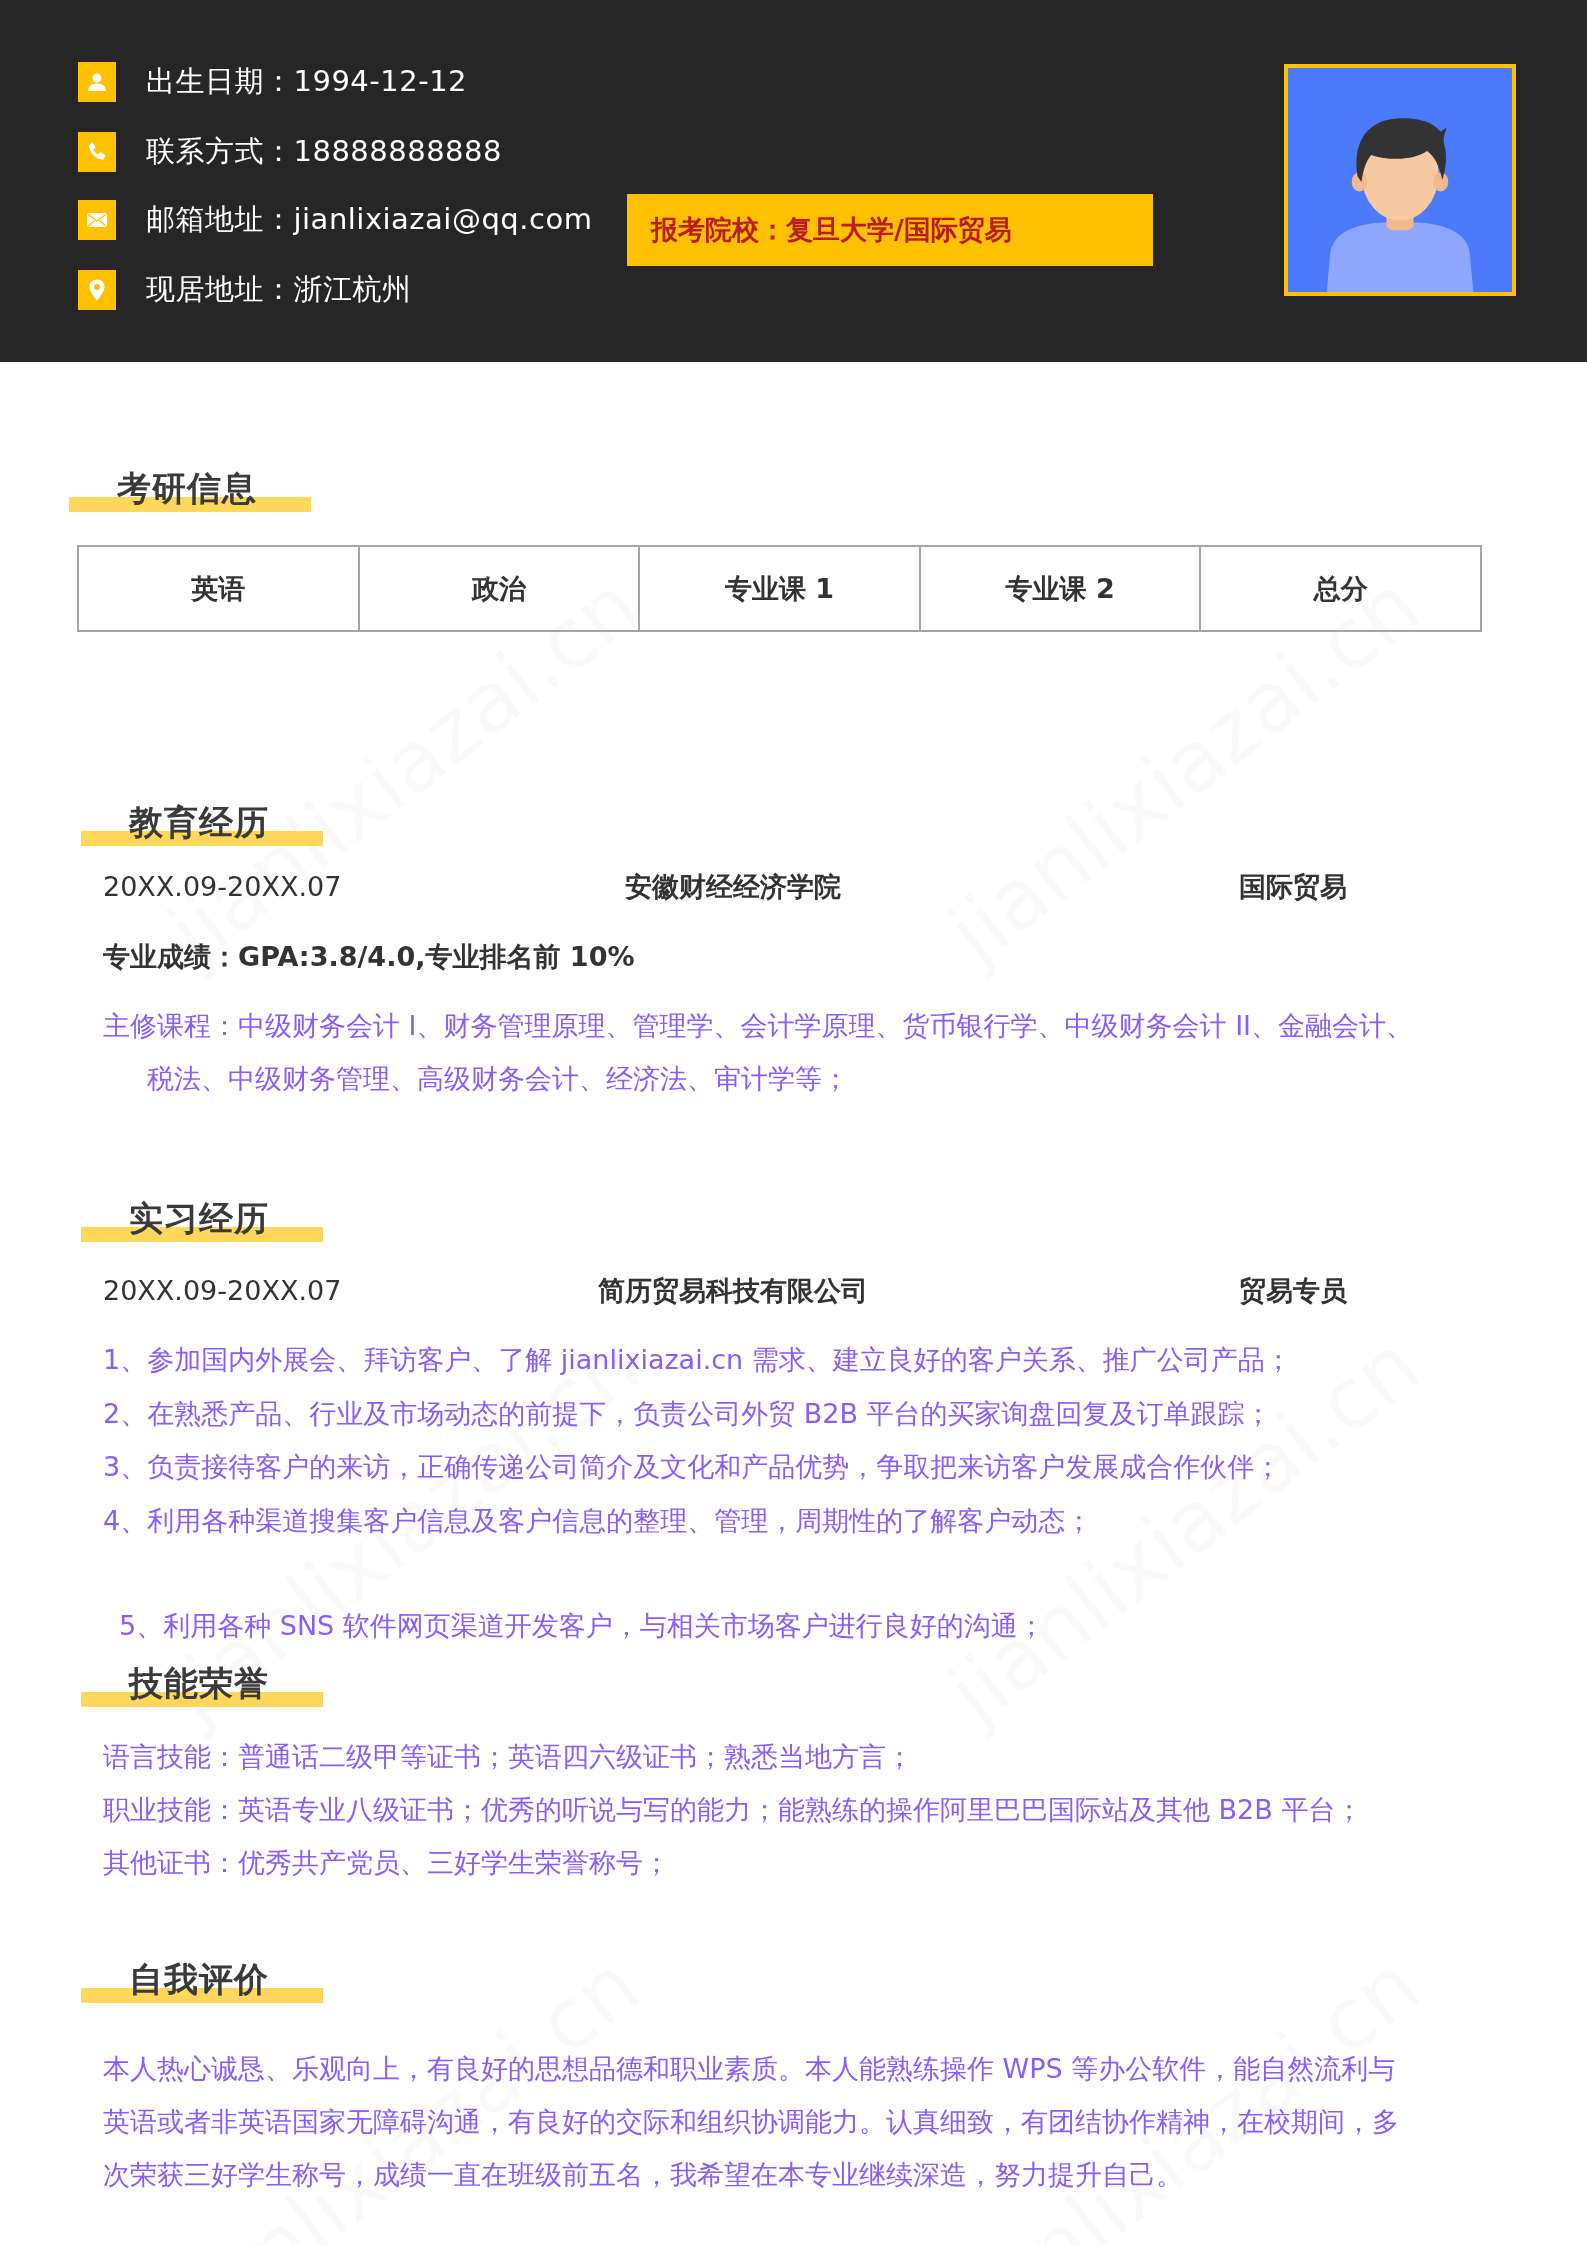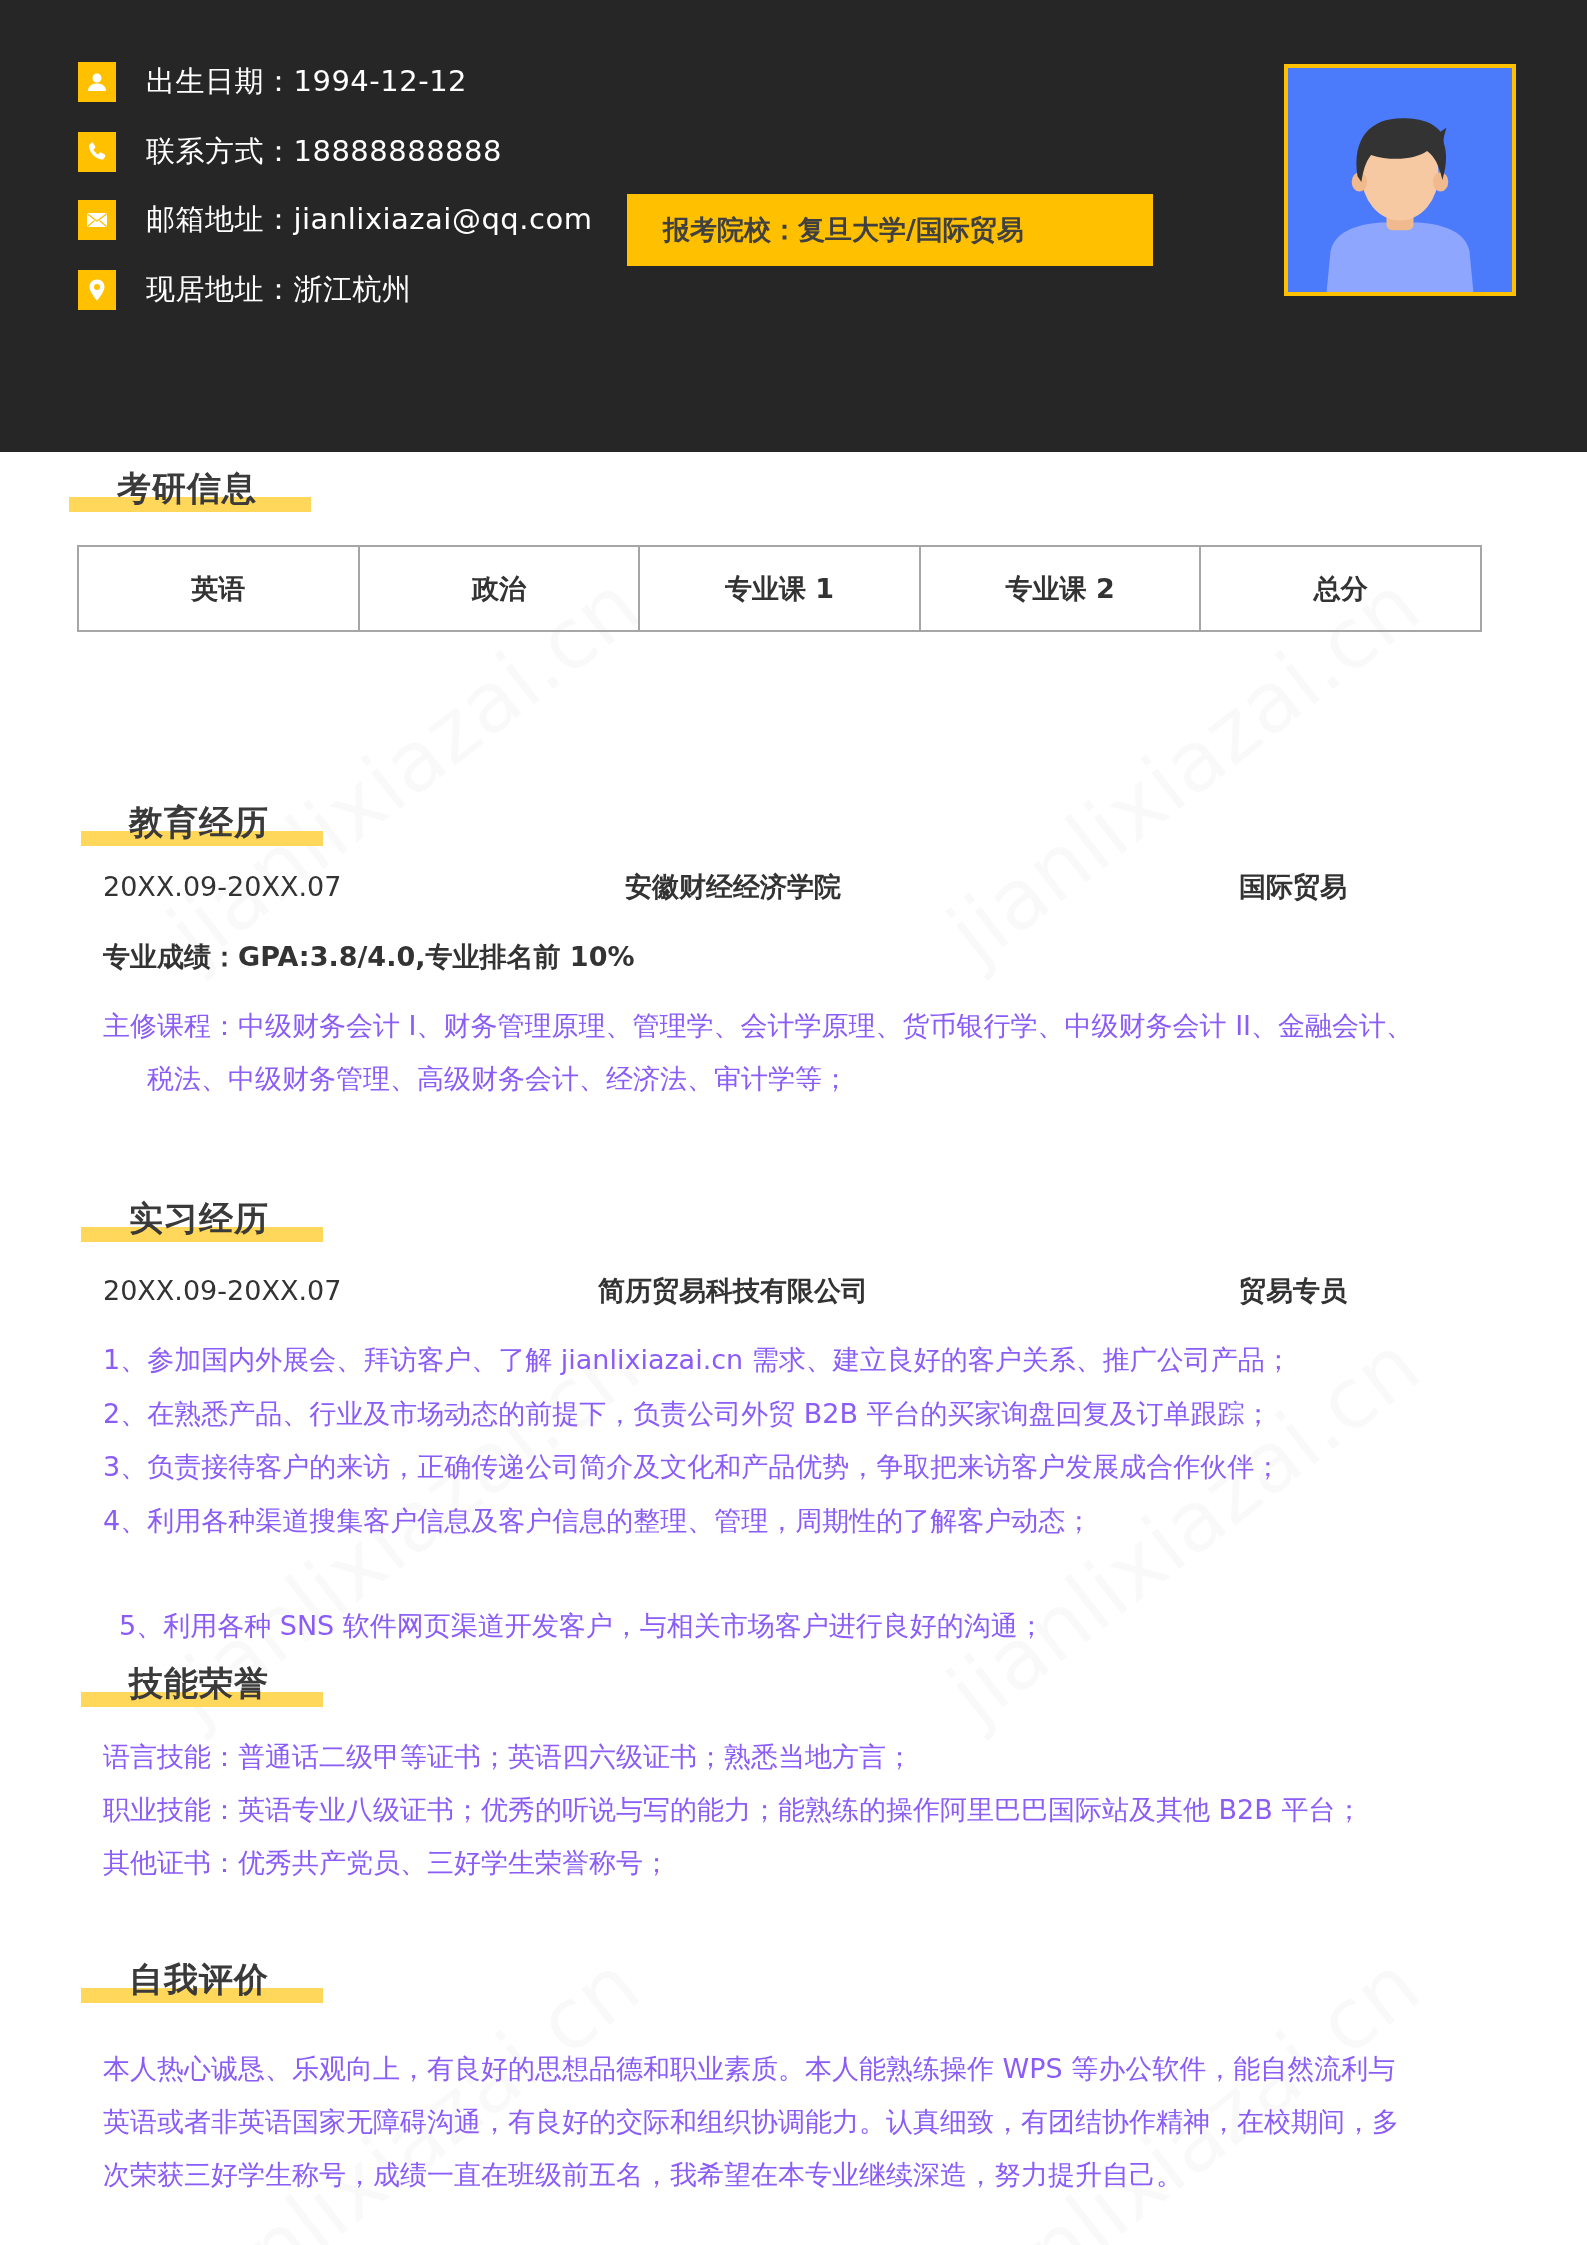--- a/index.html
+++ b/index.html
@@ -1,26 +1,26 @@
 <!DOCTYPE html>
 <html><head>
 <meta charset="utf-8">
 <style>
   * { margin: 0; padding: 0; box-sizing: border-box; }
   html, body { width: 1587px; height: 2245px; background: #ffffff; overflow: hidden; }
   body { position: relative; font-family: "DejaVu Sans", "Liberation Sans", sans-serif; color: #333333; }
 
-  .header { position: absolute; left: 0; top: 0; width: 1587px; height: 452px; background: #262626; }
+  .header { position: absolute; left: 0; top: 0; width: 1587px; height: 362px; background: #262626; }
   .contact-row { position: absolute; left: 78px; height: 40px; display: flex; align-items: center; }
   .contact-icon { width: 38px; height: 40px; background: #ffc000; display: flex; align-items: center; justify-content: center; margin-right: 30px; }
   .contact-icon svg { width: 24px; height: 24px; }
   .contact-text { color: #ffffff; font-size: 29px; white-space: nowrap; letter-spacing: 0.5px; }
 
   .name-title { position: absolute; left: 740px; top: 48px; width: 240px; text-align: center; color: #ffffff; font-size: 72px; font-weight: bold; letter-spacing: 2px; line-height: 90px; }
-  .target-banner { position: absolute; left: 627px; top: 194px; width: 526px; height: 72px; background: #ffc000; color: #404040; font-size: 27px; font-weight: bold; padding-left: 36px; line-height: 72px; white-space: nowrap; }
+  .target-banner { position: absolute; left: 627px; top: 194px; width: 526px; height: 72px; background: #ffc000; color: #b91c1c; font-size: 27px; font-weight: bold; padding-left: 24px; line-height: 72px; white-space: nowrap; }
 
   .photo-frame { position: absolute; left: 1284px; top: 64px; width: 232px; height: 232px; border: 4px solid #ffc000; background: #4b7bfb; overflow: hidden; }
   .photo-frame svg { width: 100%; height: 100%; display: block; }
 
   .section-heading { position: absolute; height: 44px; }
   .section-heading .bar { position: absolute; left: 0; bottom: 0; width: 242px; height: 15px; background: #ffd75a; }
   .section-heading .label { position: absolute; left: 48px; top: 0; font-size: 34px; font-weight: bold; color: #3a3a3a; white-space: nowrap; line-height: 40px; letter-spacing: 1px; }
 
   .score-table { position: absolute; left: 77px; top: 545px; width: 1405px; border-collapse: collapse; }
   .score-table td, .score-table th { border: 2px solid #a6a6a6; text-align: center; font-size: 27px; color: #333333; width: 281px; }

